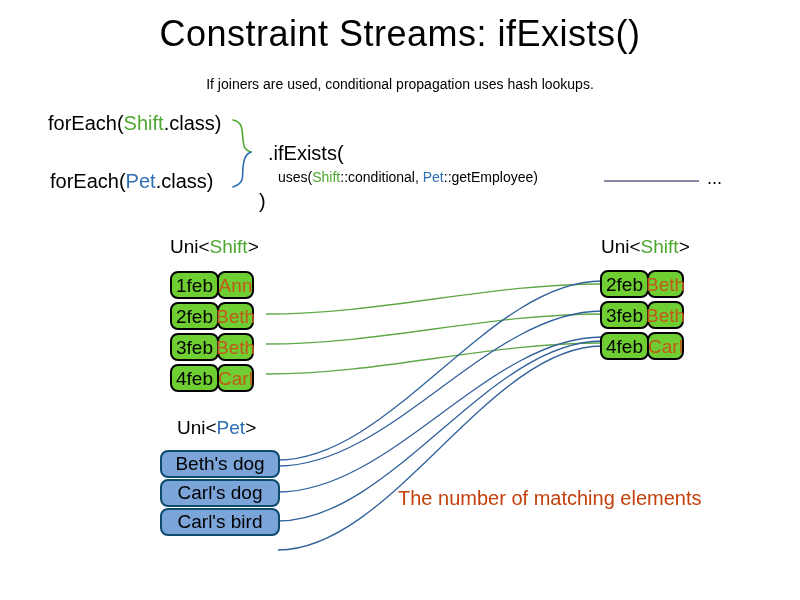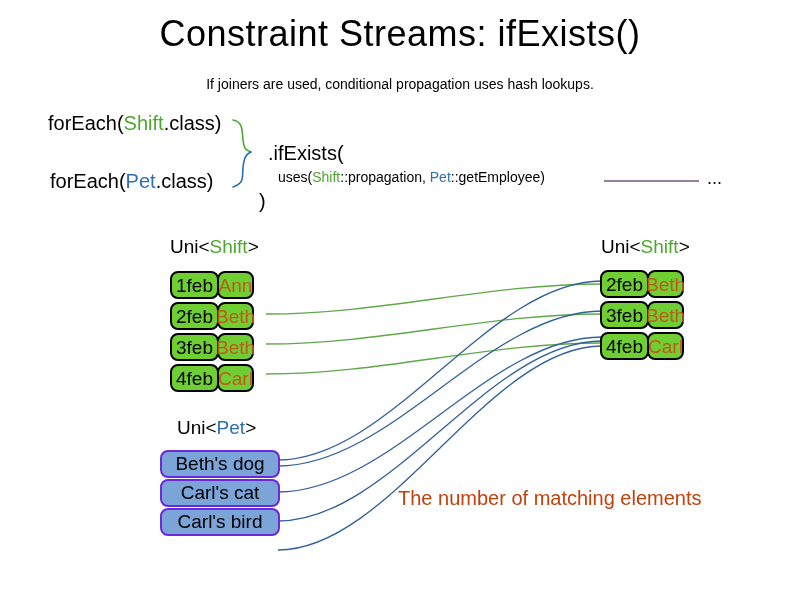--- a/index.html
+++ b/index.html
@@ -19,21 +19,21 @@
   .table{display:flex;flex-direction:column;}
   .trow{display:flex;margin-bottom:3px;}
   .scell{
     box-sizing:border-box;height:28px;background:#6fce31;border:2px solid #000;
     border-radius:8px;display:flex;align-items:center;justify-content:center;
     font-size:19px;line-height:19px;
   }
   .scell.date{width:49px;color:#000;}
   .scell.name{width:37px;margin-left:-2px;color:#c1591b;}
   .pcell{
-    box-sizing:border-box;width:120px;height:28px;background:#7ba4d9;border:2px solid #6d28d9;
+    box-sizing:border-box;width:120px;height:28px;background:#7ba4d9;border:2px solid #0c4a6e;
     border-radius:8px;display:flex;align-items:center;justify-content:center;
     font-size:19px;color:#000;margin-bottom:1px;
   }
   .note{font-size:20px;line-height:25px;color:#c2410c;white-space:nowrap;}
   .dots{font-size:18px;}
 </style>
 </head>
 <body>
 
 <div id="slide">
@@ -54,21 +54,21 @@
 
   <div class="abs title">Constraint Streams: ifExists()</div>
   <div class="abs subtitle">If joiners are used, conditional propagation uses hash lookups.</div>
 
   <div class="abs codeline" style="left:50px;top:170px;"><span>forEach(</span><span class="blue">Pet</span><span>.class)</span></div>
 
   <div class="abs codeline" style="left:48px;top:112px;"><span>forEach(</span><span class="green">Shift</span><span>.class)</span></div>
 
   <div class="abs codeline" style="left:256px;top:142px;margin-left:12px;">.ifExists(</div>
 
-  <div class="abs codesmall" style="left:278px;top:169px;"><span>uses(</span><span class="green">Shift</span><span>::propagation, </span><span class="blue">Pet</span><span>::getEmployee)</span></div>
+  <div class="abs codesmall" style="left:278px;top:169px;"><span>uses(</span><span class="green">Shift</span><span>::conditional, </span><span class="blue">Pet</span><span>::getEmployee)</span></div>
 
   <div class="abs codeline" style="left:259px;top:190px;">)</div>
 
   <div class="abs dots" style="left:707px;top:168px;">...</div>
 
   <div class="abs label" style="left:170px;top:236px;"><span>Uni&lt;</span><span class="green">Shift</span><span>&gt;</span></div>
 
   <div class="abs table" style="left:170px;top:271px;">
     <div class="trow">
       <div class="scell date">1feb</div>
@@ -102,21 +102,21 @@
     <div class="trow">
       <div class="scell date">4feb</div>
       <div class="scell name">Carl</div>
     </div>
   </div>
 
   <div class="abs label" style="left:177px;top:417px;"><span>Uni&lt;</span><span class="blue">Pet</span><span>&gt;</span></div>
 
   <div class="abs table" style="left:160px;top:450px;">
     <div class="pcell">Beth's dog</div>
-    <div class="pcell">Carl's cat</div>
+    <div class="pcell">Carl's dog</div>
     <div class="pcell">Carl's bird</div>
   </div>
 
   <div class="abs note" style="left:398px;top:486px;">
     <div>The number of matching elements</div>
   </div>
 
 </div>
 
 </body></html>

